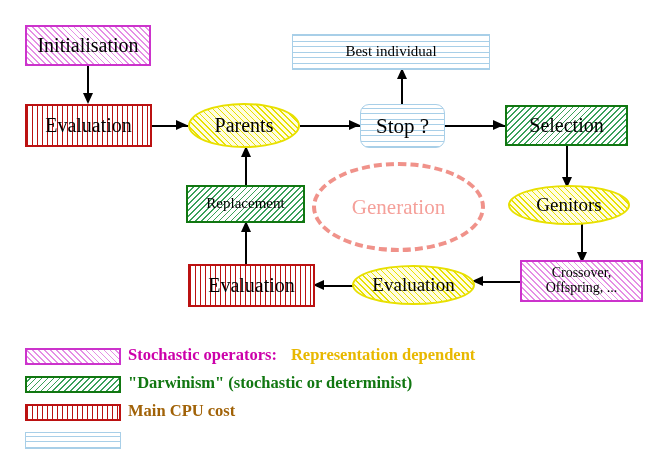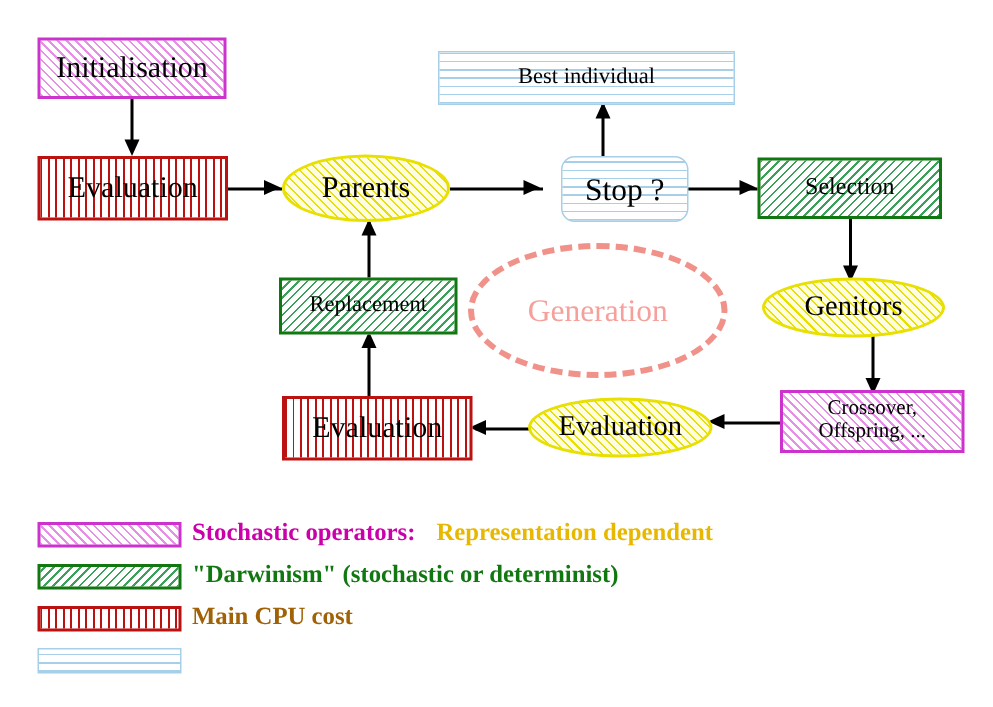--- a/index.html
+++ b/index.html
@@ -161,26 +161,26 @@
   </div>
 
   <div class="node fill-yellow ellipse" style="left:188px; top:103px; width:112px; height:45px;">
     <span class="lbl" style="font-size:20px;">Parents</span>
   </div>
 
   <div class="node fill-blue" style="left:292px; top:34px; width:198px; height:36px;">
     <span class="lbl" style="font-size:15px;">Best individual</span>
   </div>
 
-  <div class="node fill-blue rounded" style="left:360px; top:104px; width:85px; height:44px;margin-left:14px;">
+  <div class="node fill-blue rounded" style="left:360px; top:104px; width:85px; height:44px;">
     <span class="lbl" style="font-size:21px;">Stop ?</span>
   </div>
 
   <div class="node fill-green" style="left:505px; top:105px; width:123px; height:41px;">
-    <span class="lbl" style="font-size:16px;">Selection</span>
+    <span class="lbl" style="font-size:20px;">Selection</span>
   </div>
 
   <div class="node fill-yellow ellipse" style="left:508px; top:185px; width:122px; height:40px;">
     <span class="lbl" style="font-size:19px;">Genitors</span>
   </div>
 
   <div class="node fill-magenta" style="left:520px; top:260px; width:123px; height:42px; flex-direction:column; justify-content:center;">
     <span class="lbl" style="font-size:14px;">Crossover,</span>
     <span class="lbl" style="font-size:14px;">Offspring, ...</span>
   </div>

